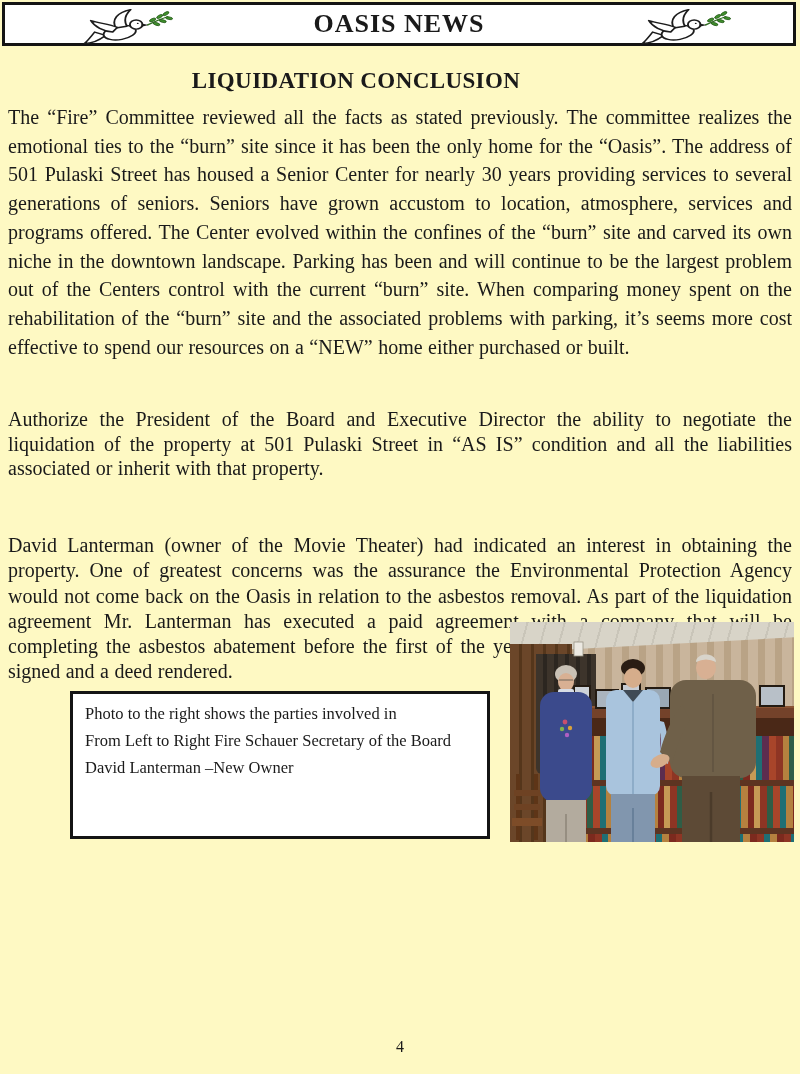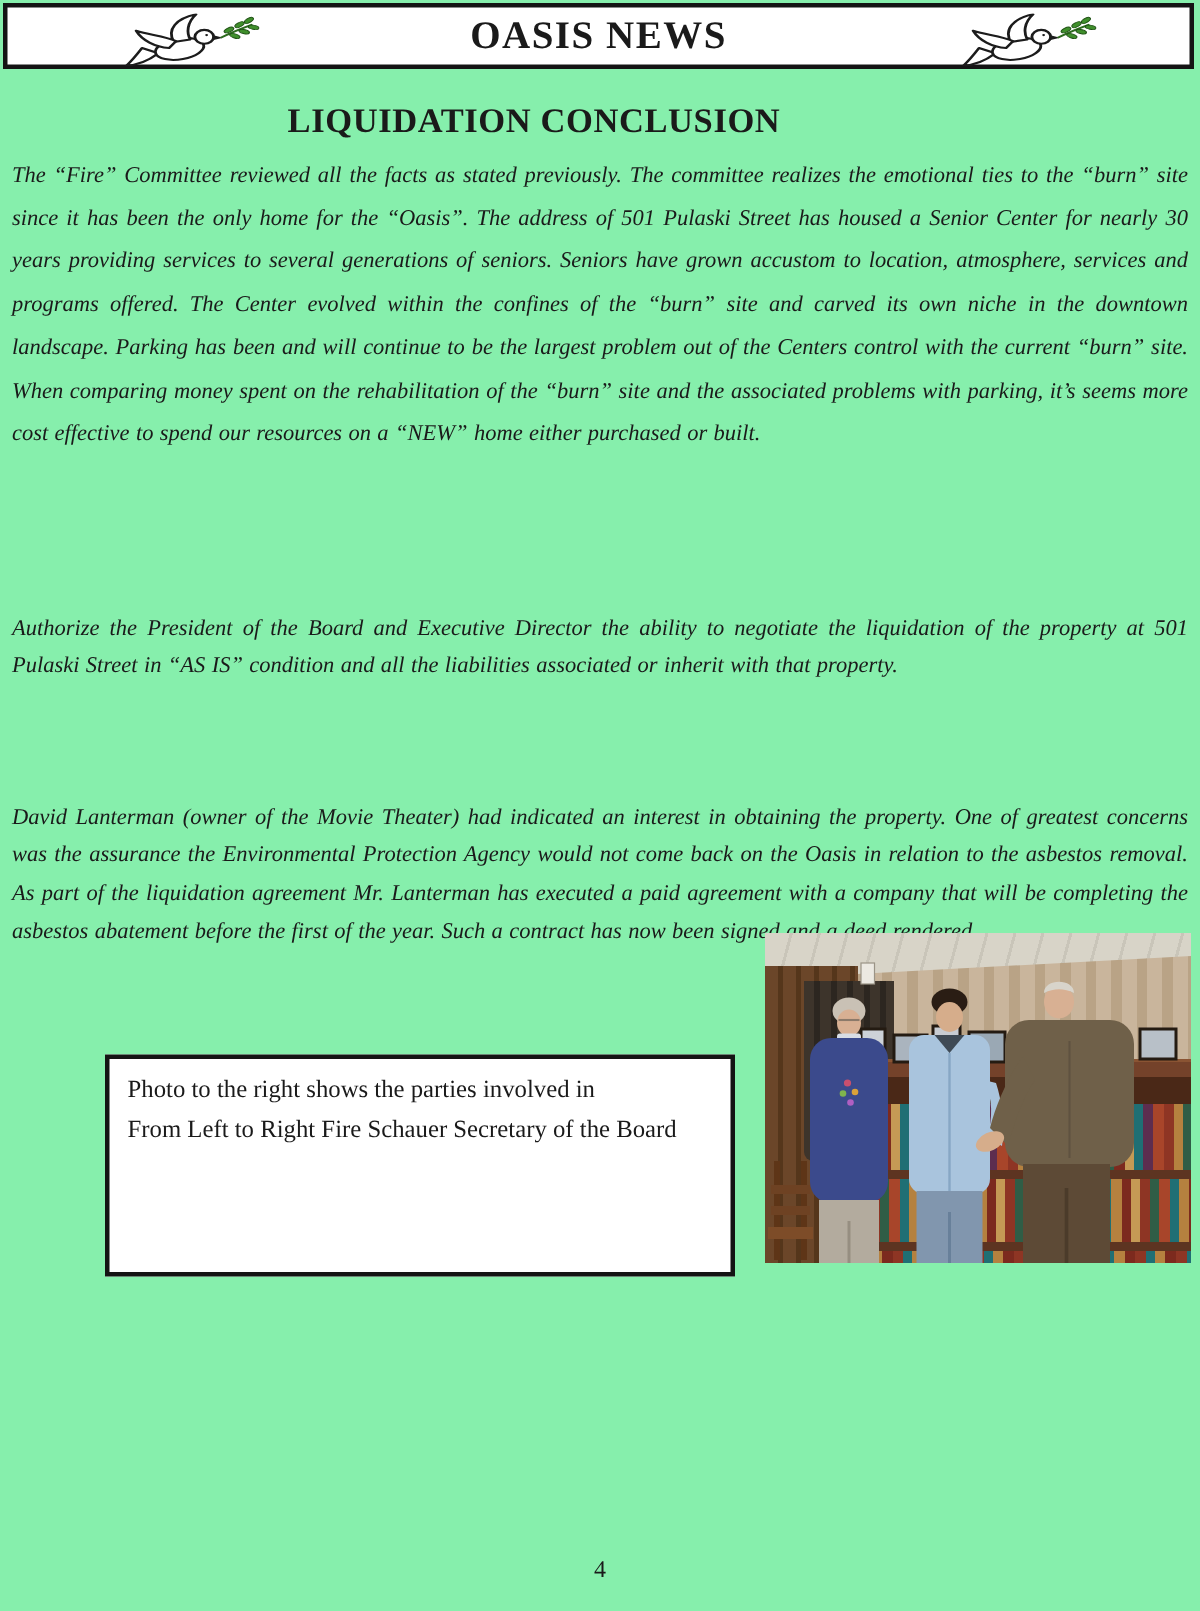--- a/index.html
+++ b/index.html
@@ -1,18 +1,18 @@
 <!DOCTYPE html>
 <html><head>
 <meta charset="utf-8">
 <style>
   html, body { margin:0; padding:0; background:#ffffff; }
   .page {
     position:relative; width:800px; height:1074px; overflow:hidden;
-    background:#86efac; color:#1a1a1a;
+    background:#fef9c3; color:#1a1a1a;
     font-family:"Liberation Serif", serif;
   }
   
   .masthead {
     position:absolute; left:2px; top:2px; width:788px; height:38px;
     border:3px solid #141414; background:#ffffff;
   }
   .masthead-title {
     position:absolute; left:0; top:0; width:100%; height:38px;
     line-height:38px; text-align:center;
@@ -23,30 +23,30 @@
   .dove-right { left:632px; }
   
   .section-heading {
     position:absolute; left:0; width:712px; text-align:center;
     font-weight:700; font-size:23px; letter-spacing:0.4px;
   }
   #heading-1 { top:68px; }
   #heading-2 { top:372px; }
   .para {
     position:absolute; left:8px; width:784px; text-align:justify;
-    font-size:15px; word-spacing:0.5px;font-style:italic;
+    font-size:20px; word-spacing:0.5px;
   }
   #para-1 { top:103px; line-height:28.7px; }
   #para-2 { top:407px; line-height:24.5px; }
   #para-3 { top:486px; line-height:25.3px;margin-top:47px; }
   
   .caption-box {
     position:absolute; left:70px; top:691px; width:420px; height:148px;
     border:3px solid #141414; box-sizing:border-box;
-    padding:6px 8px 0 12px; background:#ffffff;margin-top:12px;
+    padding:6px 8px 0 12px; background:#ffffff;
   }
   .caption-line { font-size:16.5px; line-height:27px; white-space:nowrap; }
   
   .photo {
     position:absolute; left:510px; top:622px; width:284px; height:220px;
     overflow:hidden; background:#c9b59c;
   }
   .photo > div { position:absolute; }
   .ph-wallpaper { left:0; top:0; width:284px; height:220px;
     background:repeating-linear-gradient(90deg,#c9b59c 0 10px,#b9a386 10px 17px); }
@@ -130,20 +130,21 @@
 
   <div id="heading-1" class="section-heading">LIQUIDATION CONCLUSION</div>
   <div id="para-1" class="para">The “Fire” Committee reviewed all the facts as stated previously. The committee realizes the emotional ties to the “burn” site since it has been the only home for the “Oasis”. The address of 501 Pulaski Street has housed a Senior Center for nearly 30 years providing services to several generations of seniors. Seniors have grown accustom to location, atmosphere, services and programs offered. The Center evolved within the confines of the “burn” site and carved its own niche in the downtown landscape. Parking has been and will continue to be the largest problem out of the Centers control with the current “burn” site. When comparing money spent on the rehabilitation of the “burn” site and the associated problems with parking, it’s seems more cost effective to spend our resources on a “NEW” home either purchased or built.</div>
 
   <div id="para-2" class="para">Authorize the President of the Board and Executive Director the ability to negotiate the liquidation of the property at 501 Pulaski Street in “AS IS” condition and all the liabilities associated or inherit with that property.</div>
   <div id="para-3" class="para">David Lanterman (owner of the Movie Theater) had indicated an interest in obtaining the property. One of greatest concerns was the assurance the Environmental Protection Agency would not come back on the Oasis in relation to the asbestos removal.  As part of the liquidation agreement Mr. Lanterman has executed a paid agreement with a company that will be completing the asbestos abatement before the first of the year.  Such a contract has now been signed and a deed rendered.</div>
 
   <div class="caption-box">
     <div class="caption-line">Photo to the right shows the parties involved in</div>
     <div class="caption-line">From Left to Right Fire Schauer Secretary of the Board</div>
+    <div class="caption-line">David Lanterman –New Owner</div>
   </div>
 
   <div class="photo" title="Three people shaking hands in a wood-paneled office with bookshelves and framed photos">
     <div class="ph-wallpaper"></div>
     <div class="ph-ceiling"></div>
     <div class="ph-wood"></div>
     <div class="ph-curtain"></div>
     <div class="ph-shelf"></div>
     <div class="ph-mantel"></div>
     <div class="ph-books-1"></div>

